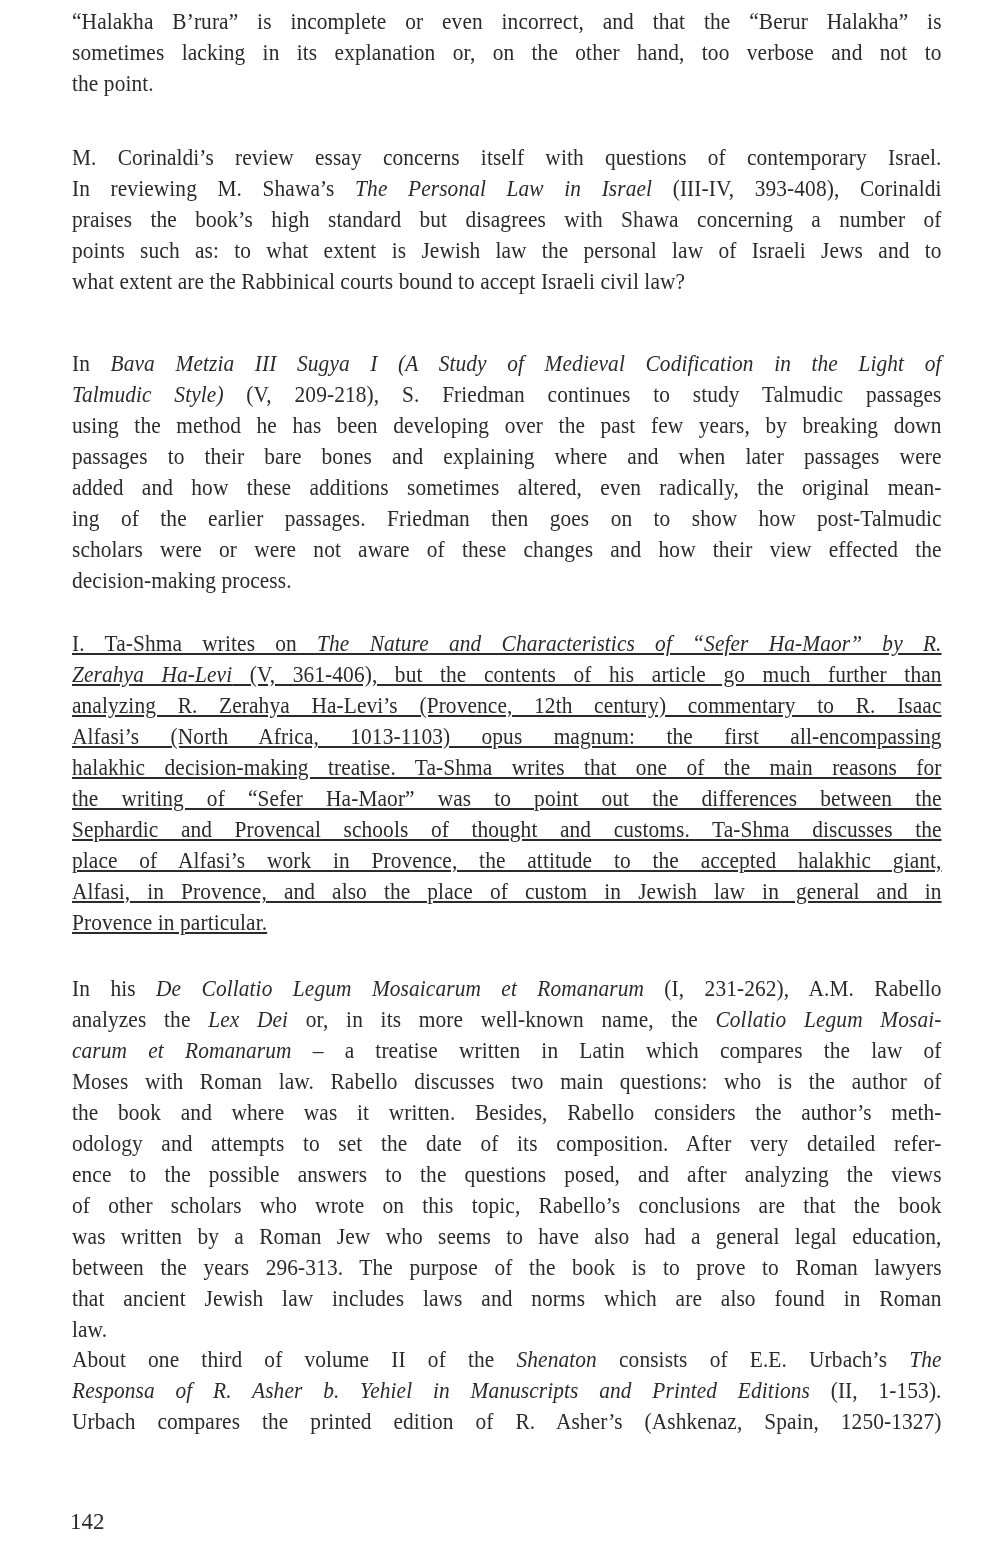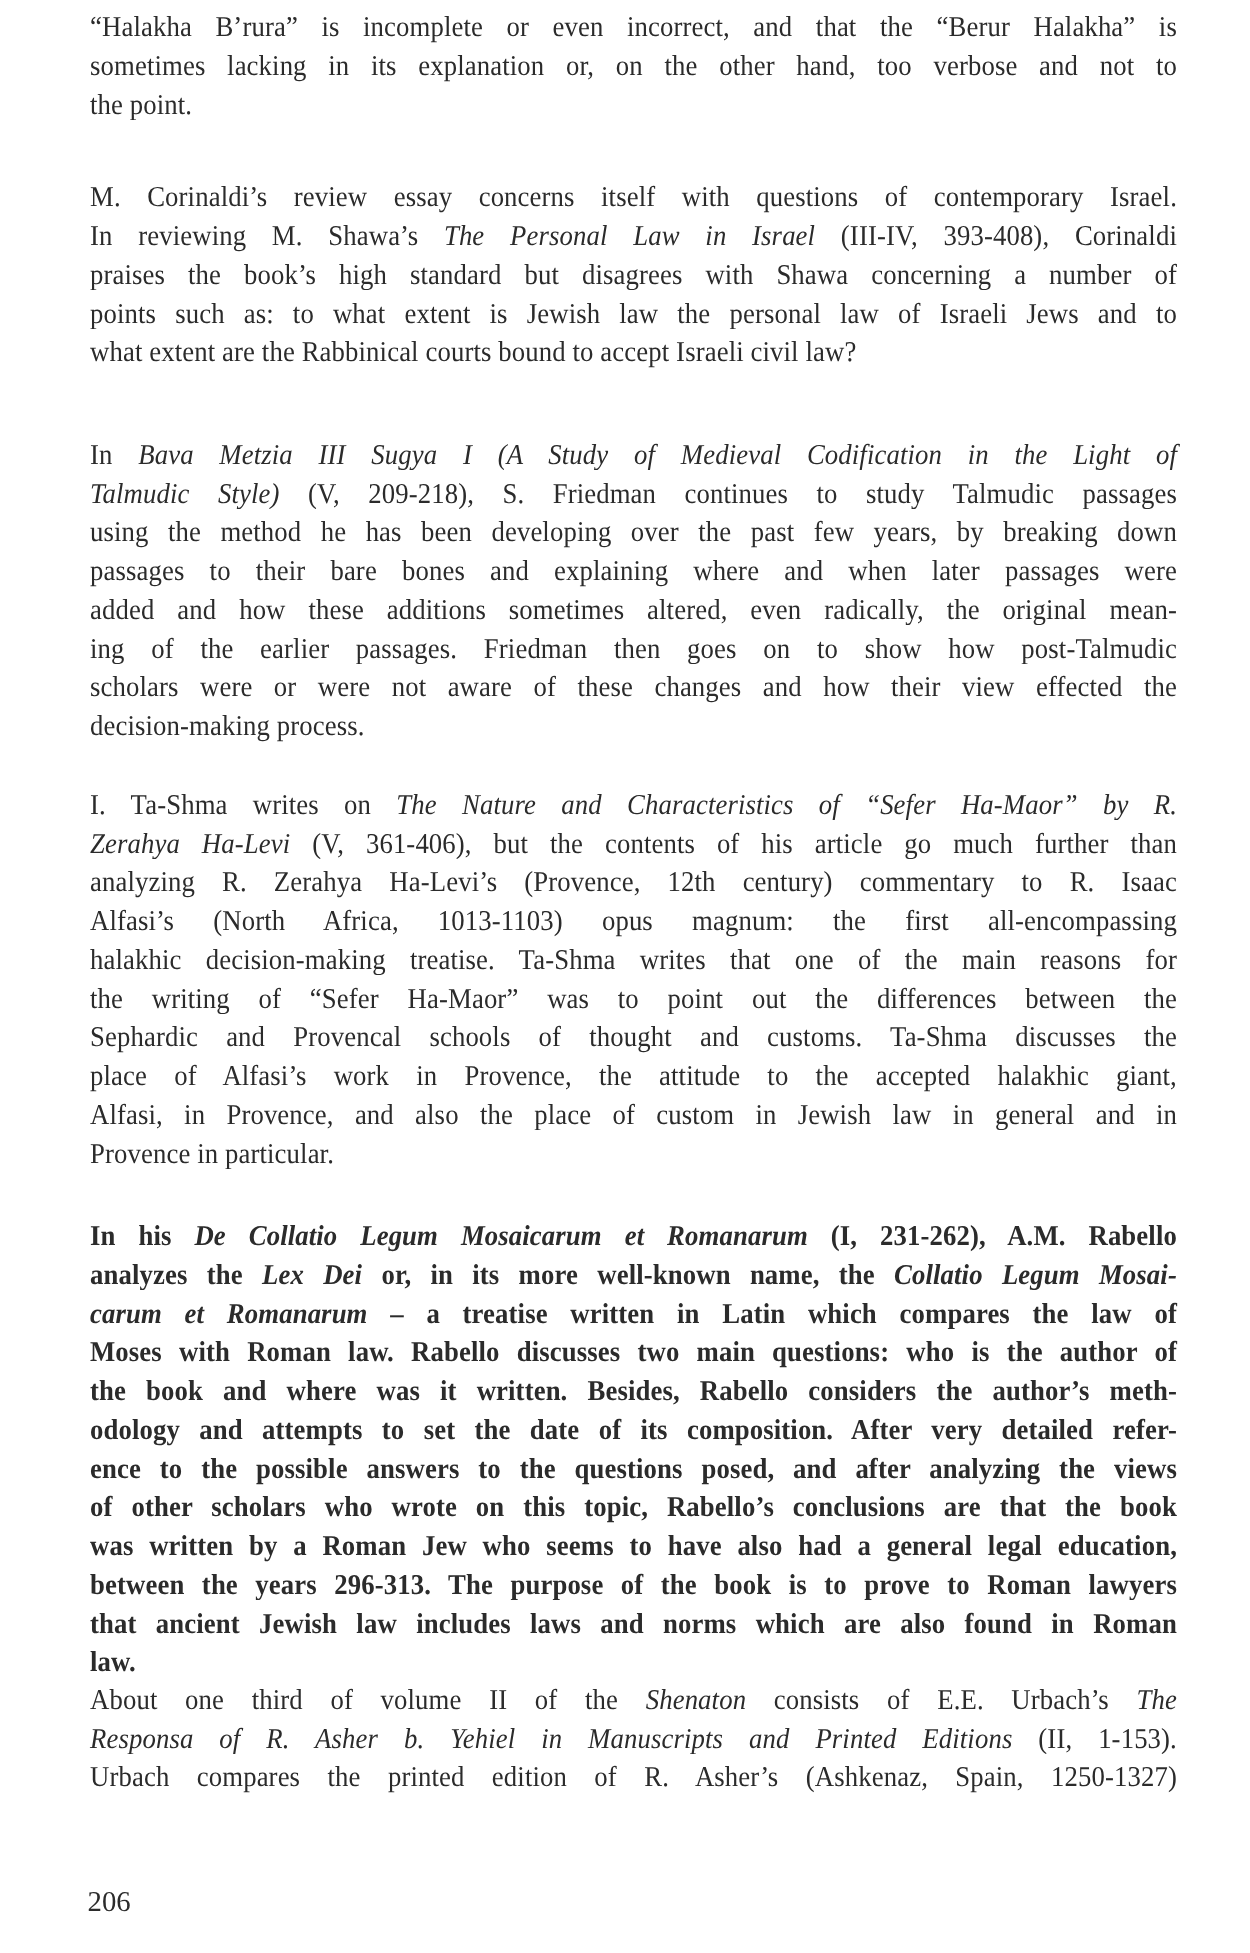--- a/index.html
+++ b/index.html
@@ -34,46 +34,46 @@
       <div class="para" style="top: 348px;">
         <div class="line"><span>In </span><i>Bava Metzia III Sugya I (A Study of Medieval Codification in the Light of</i></div>
         <div class="line"><i>Talmudic Style)</i><span> (V, 209-218), S. Friedman continues to study Talmudic passages</span></div>
         <div class="line"><span>using the method he has been developing over the past few years, by breaking down</span></div>
         <div class="line"><span>passages to their bare bones and explaining where and when later passages were</span></div>
         <div class="line"><span>added and how these additions sometimes altered, even radically, the original mean-</span></div>
         <div class="line"><span>ing of the earlier passages. Friedman then goes on to show how post-Talmudic</span></div>
         <div class="line"><span>scholars were or were not aware of these changes and how their view effected the</span></div>
         <div class="line last"><span>decision-making process.</span></div>
       </div>
-      <div class="para" style="top: 628px;">
+      <div class="para" style="top: 628px; text-decoration: underline;">
         <div class="line"><span>I. Ta-Shma writes on </span><i>The Nature and Characteristics of “Sefer Ha-Maor” by R.</i></div>
         <div class="line"><i>Zerahya Ha-Levi</i><span> (V, 361-406), but the contents of his article go much further than</span></div>
         <div class="line"><span>analyzing R. Zerahya Ha-Levi’s (Provence, 12th century) commentary to R. Isaac</span></div>
         <div class="line"><span>Alfasi’s (North Africa, 1013-1103) opus magnum: the first all-encompassing</span></div>
         <div class="line"><span>halakhic decision-making treatise. Ta-Shma writes that one of the main reasons for</span></div>
         <div class="line"><span>the writing of “Sefer Ha-Maor” was to point out the differences between the</span></div>
         <div class="line"><span>Sephardic and Provencal schools of thought and customs. Ta-Shma discusses the</span></div>
         <div class="line"><span>place of Alfasi’s work in Provence, the attitude to the accepted halakhic giant,</span></div>
         <div class="line"><span>Alfasi, in Provence, and also the place of custom in Jewish law in general and in</span></div>
         <div class="line last"><span>Provence in particular.</span></div>
       </div>
-      <div class="para" style="top: 973px; font-weight: bold;">
+      <div class="para" style="top: 973px;">
         <div class="line"><span>In his </span><i>De Collatio Legum Mosaicarum et Romanarum</i><span> (I, 231-262), A.M. Rabello</span></div>
         <div class="line"><span>analyzes the </span><i>Lex Dei</i><span> or, in its more well-known name, the </span><i>Collatio Legum Mosai-</i></div>
         <div class="line"><i>carum et Romanarum</i><span> – a treatise written in Latin which compares the law of</span></div>
         <div class="line"><span>Moses with Roman law. Rabello discusses two main questions: who is the author of</span></div>
         <div class="line"><span>the book and where was it written. Besides, Rabello considers the author’s meth-</span></div>
         <div class="line"><span>odology and attempts to set the date of its composition. After very detailed refer-</span></div>
         <div class="line"><span>ence to the possible answers to the questions posed, and after analyzing the views</span></div>
         <div class="line"><span>of other scholars who wrote on this topic, Rabello’s conclusions are that the book</span></div>
         <div class="line"><span>was written by a Roman Jew who seems to have also had a general legal education,</span></div>
         <div class="line"><span>between the years 296-313. The purpose of the book is to prove to Roman lawyers</span></div>
         <div class="line"><span>that ancient Jewish law includes laws and norms which are also found in Roman</span></div>
         <div class="line last"><span>law.</span></div>
       </div>
       <div class="para" style="top: 1344px;">
         <div class="line"><span>About one third of volume II of the </span><i>Shenaton</i><span> consists of E.E. Urbach’s </span><i>The</i></div>
         <div class="line"><i>Responsa of R. Asher b. Yehiel in Manuscripts and Printed Editions</i><span> (II, 1-153).</span></div>
         <div class="line"><span>Urbach compares the printed edition of R. Asher’s (Ashkenaz, Spain, 1250-1327)</span></div>
       </div>
     </div>
-  <div class="pagenum">206</div>
+  <div class="pagenum">142</div>
 </div>
 
 </body></html>

